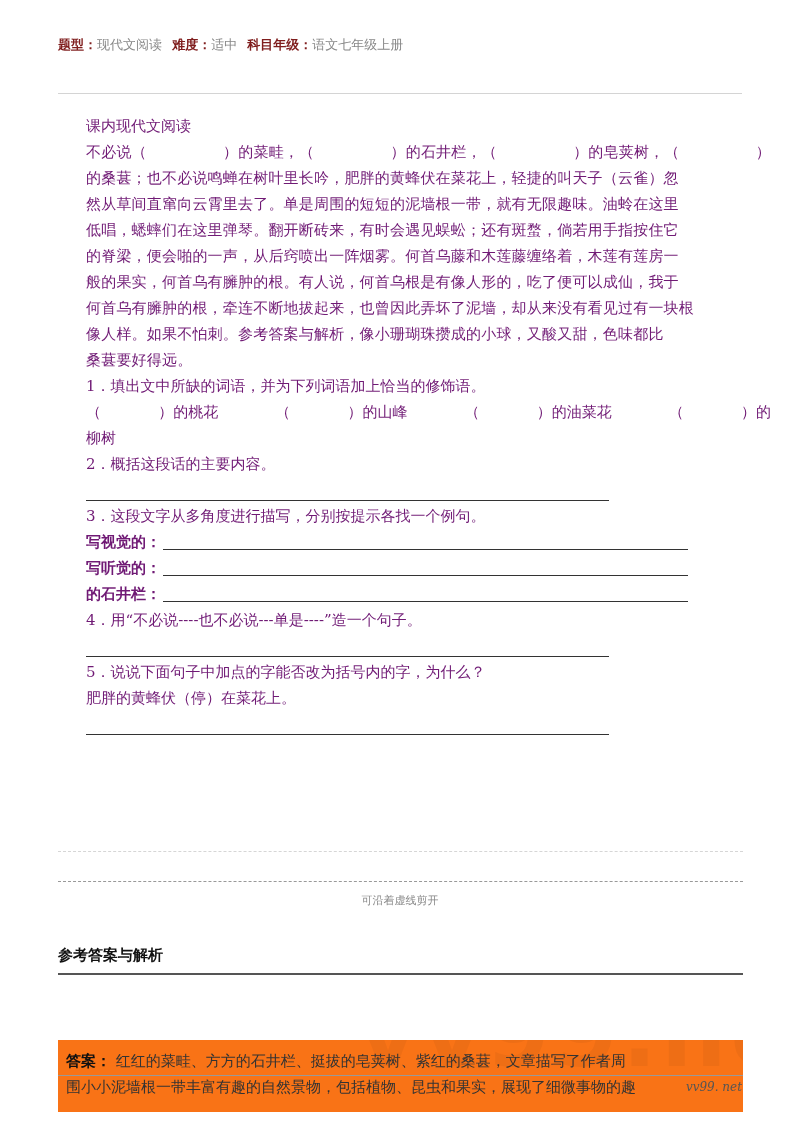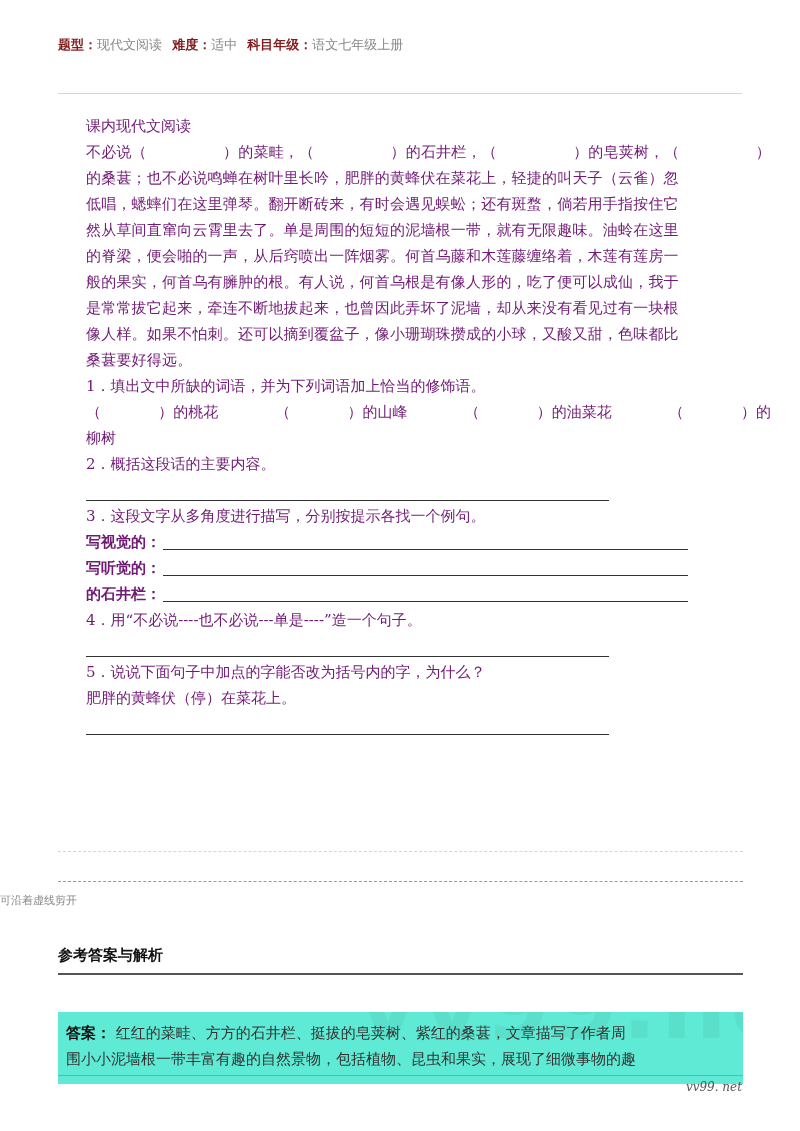--- a/index.html
+++ b/index.html
@@ -46,37 +46,37 @@
     }
 
     .dash1, .dash2 {
       position: absolute; left: 58px; width: 685px; height: 0;
       border-top: 1px dashed #bbb;
     }
     .dash1 { top: 851px; border-top-color: #d6d6d6; }
     .dash2 { top: 881px; border-top-color: #999; }
     .cut-note {
       position: absolute; left: 0; width: 800px; top: 893px;
-      text-align: left; font-size: 11px; color: #888;
+      text-align: center; font-size: 11px; color: #888;
       font-family: "DejaVu Sans", "Liberation Sans", sans-serif;
     }
 
     .answers-title {
       position: absolute; left: 58px; top: 946px;
       font-size: 15px; font-weight: bold; color: #111;
       font-family: "DejaVu Sans", "Liberation Sans", sans-serif;
     }
     .answers-rule {
       position: absolute; left: 58px; top: 973px; width: 685px;
       border-top: 2px solid #555;
     }
 
     .answer-box {
-      position: absolute; left: 58px; top: 1012px; width: 685px; height: 72px;
-      background: #5eead4; overflow: hidden;
+      position: absolute; left: 58px; top: 1040px; width: 685px; height: 72px;
+      background: #f97316; overflow: hidden;
       padding: 8px 8px 0 8px;
       font-size: 15px; line-height: 26px; color: #333;
     }
     .answer-box .a-label {
       font-weight: bold; color: #111;
       font-family: "DejaVu Sans", "Liberation Sans", sans-serif;
     }
     .answer-box .a-line { white-space: nowrap; height: 26px; position: relative; z-index: 2; }
     .watermark {
       position: absolute; left: 300px; top: -18px;
@@ -110,26 +110,26 @@
     <div class="line">课内现代文阅读</div>
 
     <div class="para-line justify">
       <span>不必说（</span>
       <span>）的菜畦，（</span>
       <span>）的石井栏，（</span>
       <span>）的皂荚树，（</span>
       <span>）</span>
     </div>
     <div class="para-line">的桑葚；也不必说鸣蝉在树叶里长吟，肥胖的黄蜂伏在菜花上，轻捷的叫天子（云雀）忽</div>
+    <div class="para-line">然从草间直窜向云霄里去了。单是周围的短短的泥墙根一带，就有无限趣味。油蛉在这里</div>
     <div class="para-line">低唱，蟋蟀们在这里弹琴。翻开断砖来，有时会遇见蜈蚣；还有斑蝥，倘若用手指按住它</div>
-    <div class="para-line">然从草间直窜向云霄里去了。单是周围的短短的泥墙根一带，就有无限趣味。油蛉在这里</div>
     <div class="para-line">的脊梁，便会啪的一声，从后窍喷出一阵烟雾。何首乌藤和木莲藤缠络着，木莲有莲房一</div>
     <div class="para-line">般的果实，何首乌有臃肿的根。有人说，何首乌根是有像人形的，吃了便可以成仙，我于</div>
-    <div class="para-line">是常常拔它起来，牵连不断地拔起来，也曾因此弄坏了泥墙，却从来没有看见过有一块根</div>
-    <div class="para-line">像人样。如果不怕刺。还可以摘到覆盆子，像小珊瑚珠攒成的小球，又酸又甜，色味都比</div>
+    <div class="para-line">何首乌有臃肿的根，牵连不断地拔起来，也曾因此弄坏了泥墙，却从来没有看见过有一块根</div>
+    <div class="para-line">像人样。如果不怕刺。参考答案与解析，像小珊瑚珠攒成的小球，又酸又甜，色味都比</div>
     <div class="para-line">桑葚要好得远。</div>
 
     <div class="line">1．填出文中所缺的词语，并为下列词语加上恰当的修饰语。</div>
     <div class="line justify">
       <span>（</span>
       <span>）的桃花</span>
       <span>（</span>
       <span>）的山峰</span>
       <span>（</span>
       <span>）的油菜花</span>

